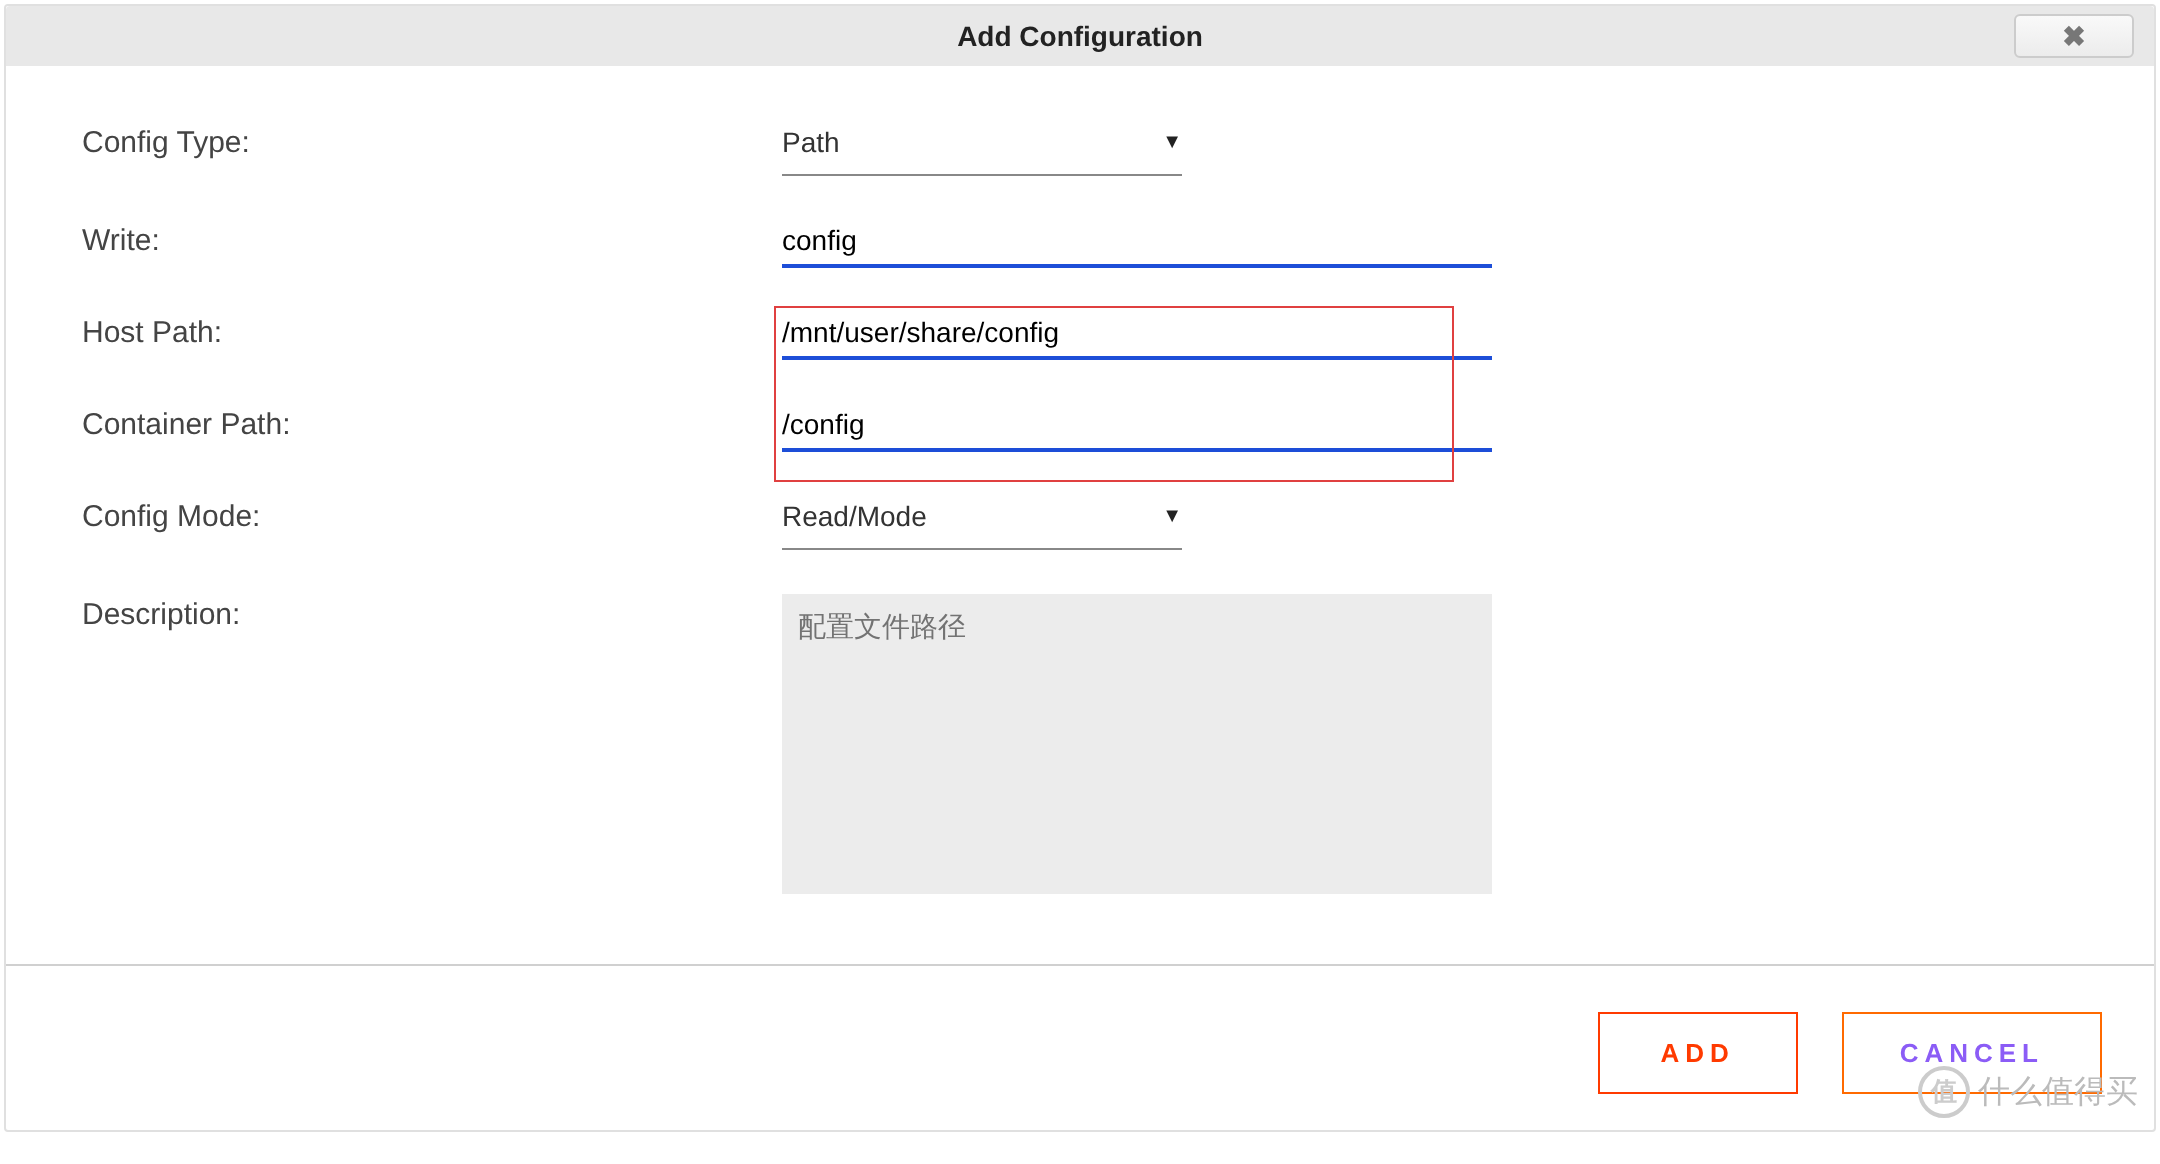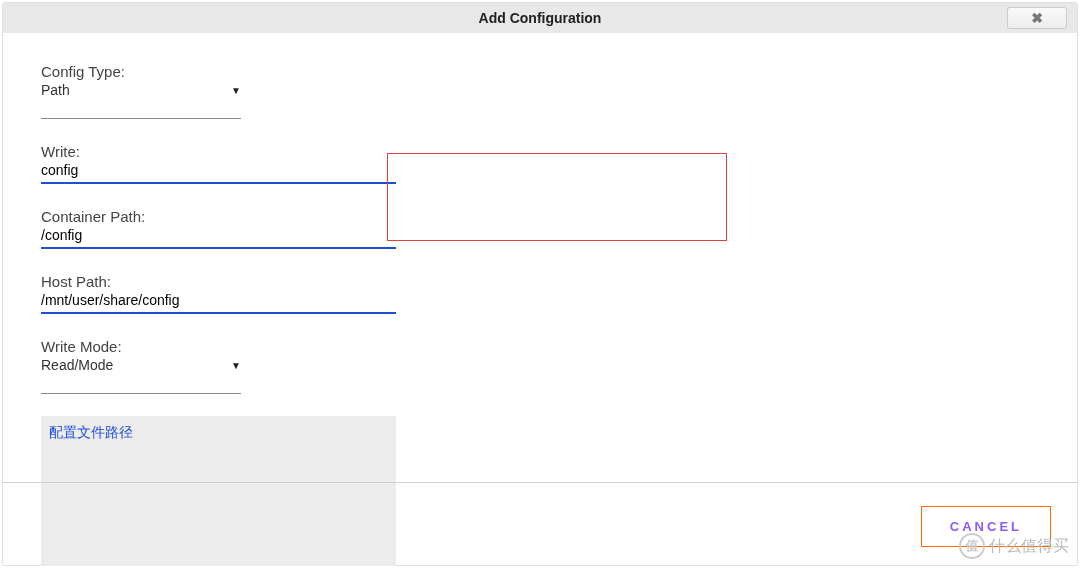--- a/index.html
+++ b/index.html
@@ -46,37 +46,36 @@
     font-size: 14px;
     cursor: pointer;
   }
   .form-area {
     padding: 28px 38px 10px 38px;
   }
   .row {
     display: flex;
     align-items: flex-start;
     margin-bottom: 22px;
-    flex-direction: column;
   }
   .label {
     width: 350px;
     font-size: 15px;
     color: #444;
     padding-top: 2px;
   }
   .control {
     flex: 1;
     position: relative;
   }
   .select-box {
     width: 200px;
     border: none;
     border-bottom: 1px solid #888;
-    padding: 2px 0 20px 0;
+    padding: 2px 0 8px 0;
     font-size: 14px;
     display: flex;
     justify-content: space-between;
     align-items: center;
     cursor: pointer;
   }
   .select-box .caret {
     font-size: 10px;
     color: #222;
   }
@@ -91,21 +90,21 @@
   }
   .textarea-input {
     width: 355px;
     height: 150px;
     background: #ececec;
     border: none;
     padding: 8px 8px;
     font-size: 14px;
     resize: none;
     outline: none;
-    color: #1d4ed8;
+    color: #737373;
     font-family: inherit;
   }
   .highlight-box {
     position: absolute;
     border: 1px solid #e04040;
     left: 384px;
     top: 150px;
     width: 340px;
     height: 88px;
     pointer-events: none;
@@ -177,56 +176,58 @@
     </div>
 
     <div class="row">
       <div class="label">Write:</div>
       <div class="control">
         <input class="text-input" value="config" style="">
       </div>
     </div>
 
     <div class="row">
+      <div class="label">Host Path:</div>
+      <div class="control">
+        <input class="text-input" value="/mnt/user/share/config" style="">
+      </div>
+    </div>
+
+    <div class="row">
       <div class="label">Container Path:</div>
       <div class="control">
         <input class="text-input" value="/config" style="">
       </div>
     </div>
 
     <div class="row">
-      <div class="label">Host Path:</div>
-      <div class="control">
-        <input class="text-input" value="/mnt/user/share/config" style="">
-      </div>
-    </div>
-
-    <div class="row">
-      <div class="label">Write Mode:</div>
+      <div class="label">Config Mode:</div>
       <div class="control">
         <div class="select-box">
           <span>Read/Mode</span>
           <span class="caret">▼</span>
         </div>
       </div>
     </div>
 
     <div class="row">
+      <div class="label">Description:</div>
       <div class="control">
         <textarea class="textarea-input" style="">配置文件路径</textarea>
       </div>
     </div>
 
   </div>
 
   <div class="highlight-box"></div>
 
   <div class="footer-sep"></div>
 
   <div class="footer">
+    <div class="btn btn-add">ADD</div>
     <div class="btn">CANCEL</div>
   </div>
 
   <div class="watermark">
     <div class="circ">值</div>
     <span>什么值得买</span>
   </div>
 
 </div>
 

